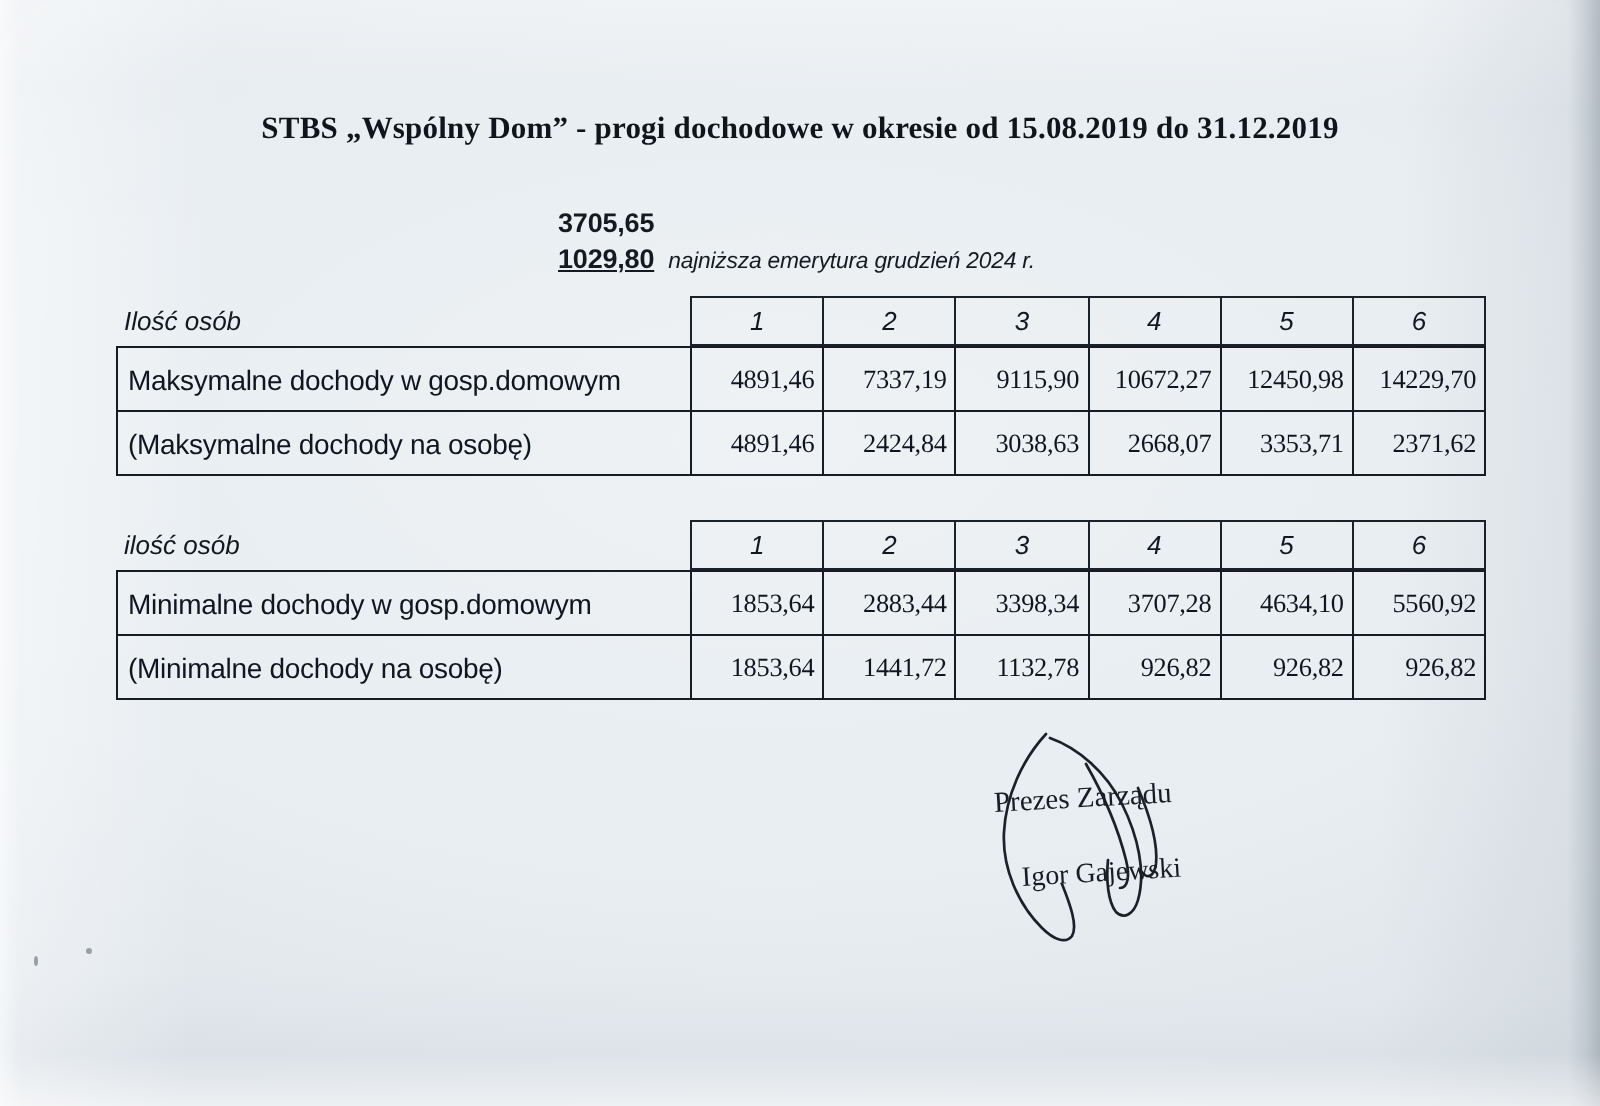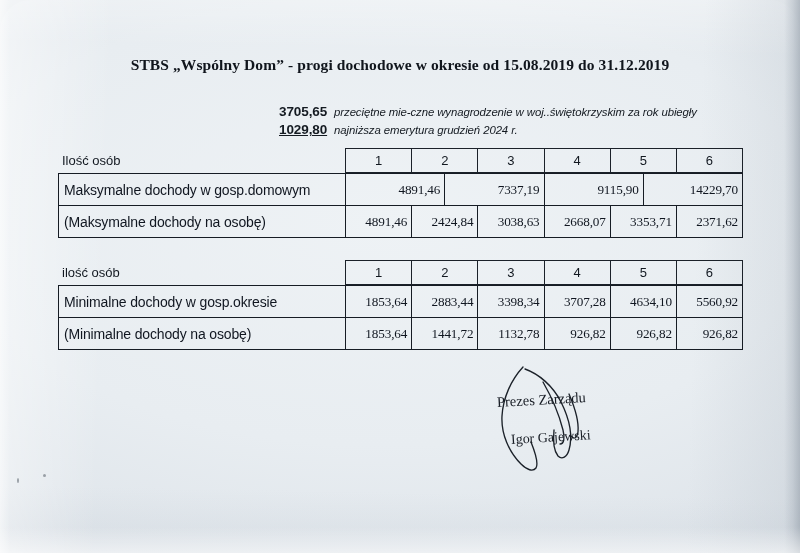--- a/index.html
+++ b/index.html
@@ -53,21 +53,21 @@
   .sub-line{display:flex;align-items:baseline;gap:7px;margin-bottom:3px;white-space:nowrap;}
   .sub-num{font-size:13.5px;font-weight:bold;letter-spacing:-.1px;}
   .sub-txt{font-size:11.4px;font-style:italic;letter-spacing:-.1px;}
   #subtitle .sub-line:nth-child(2) .sub-num{font-size:13.5px;text-decoration:underline;}
 
   
   .tbl{position:absolute;left:58px;width:685px;}
   #tbl-max{top:148px;}
   #tbl-min{top:260px;}
 
-  .hdr-row{display:flex;height:25px;align-items:stretch;}
+  .hdr-row{display:flex;height:25px;align-items:stretch;font-style:italic;}
   .hdr-label{
     flex:0 0 283px;display:flex;align-items:center;
     font-size:13px;color:#121820;padding-left:4px;
   }
   .hdr-cells{flex:1;display:flex;border:1.6px solid #1b2129;border-right-width:1.8px;}
   .hdr-cells .c{
     flex:1;display:flex;align-items:center;justify-content:center;
     font-size:13px;color:#121820;
     border-right:1.5px solid #1b2129;
   }
@@ -113,21 +113,20 @@
   <div id="edge-bottom"></div>
 
   <div class="speck" style="left:17px;top:478px;width:2px;height:5px;"></div>
   <div class="speck" style="left:43px;top:474px;width:3px;height:3px;"></div>
 
   <div id="title">STBS „Wspólny Dom” - progi dochodowe w okresie od 15.08.2019 do 31.12.2019</div>
 
   <div id="subtitle">
     <div class="sub-line">
       <span class="sub-num">3705,65</span>
-      <span class="sub-txt">przeciętne mie-czne wynagrodzenie w woj..świętokrzyskim za rok ubiegły</span>
     </div>
     <div class="sub-line">
       <span class="sub-num">1029,80</span>
       <span class="sub-txt">najniższa emerytura grudzień 2024 r.</span>
     </div>
   </div>
 
   <div class="tbl" id="tbl-max">
     <div class="hdr-row">
       <div class="hdr-label">Ilość osób</div>
@@ -139,20 +138,22 @@
         <div class="c">5</div>
         <div class="c">6</div>
       </div>
     </div>
     <div class="body-rows">
       <div class="row">
         <div class="lbl">Maksymalne dochody w gosp.domowym</div>
         <div class="val">4891,46</div>
         <div class="val">7337,19</div>
         <div class="val">9115,90</div>
+        <div class="val">10672,27</div>
+        <div class="val">12450,98</div>
         <div class="val">14229,70</div>
       </div>
       <div class="row">
         <div class="lbl">(Maksymalne dochody na osobę)</div>
         <div class="val">4891,46</div>
         <div class="val">2424,84</div>
         <div class="val">3038,63</div>
         <div class="val">2668,07</div>
         <div class="val">3353,71</div>
         <div class="val">2371,62</div>
@@ -167,21 +168,21 @@
         <div class="c">1</div>
         <div class="c">2</div>
         <div class="c">3</div>
         <div class="c">4</div>
         <div class="c">5</div>
         <div class="c">6</div>
       </div>
     </div>
     <div class="body-rows">
       <div class="row">
-        <div class="lbl">Minimalne dochody w gosp.okresie</div>
+        <div class="lbl">Minimalne dochody w gosp.domowym</div>
         <div class="val">1853,64</div>
         <div class="val">2883,44</div>
         <div class="val">3398,34</div>
         <div class="val">3707,28</div>
         <div class="val">4634,10</div>
         <div class="val">5560,92</div>
       </div>
       <div class="row">
         <div class="lbl">(Minimalne dochody na osobę)</div>
         <div class="val">1853,64</div>

